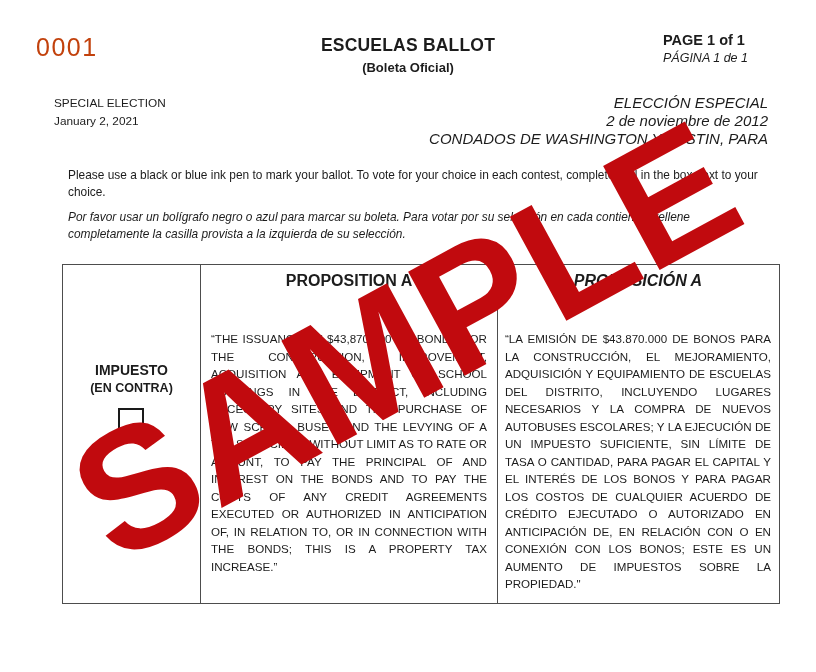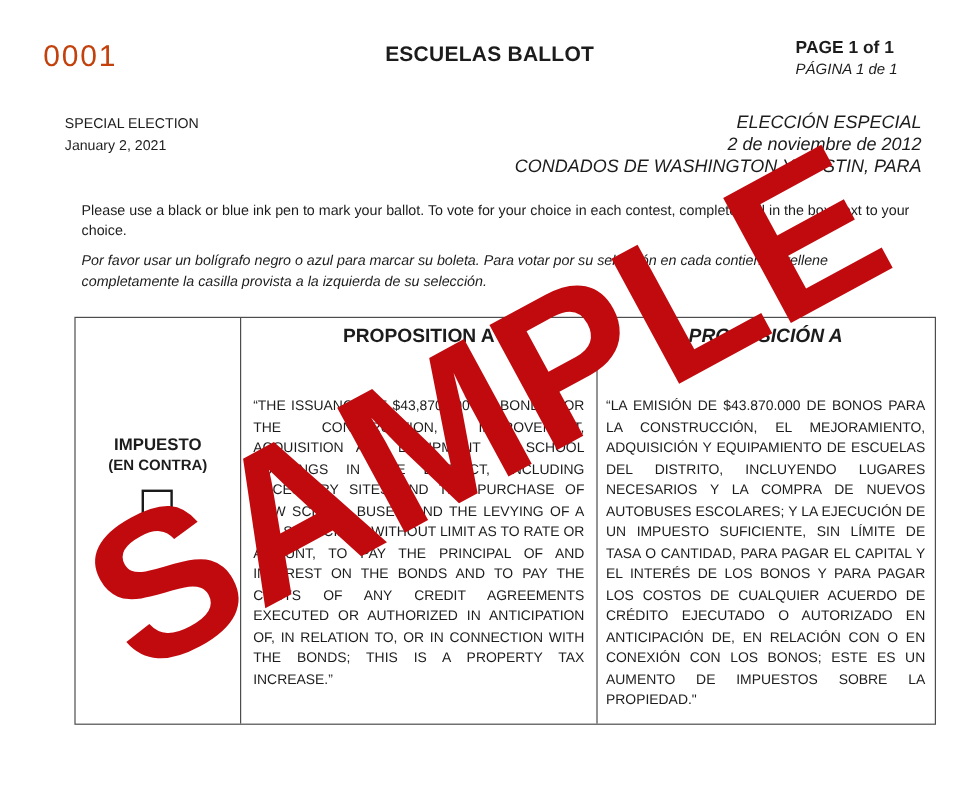--- a/index.html
+++ b/index.html
@@ -53,20 +53,21 @@
     letter-spacing:1px; color:#c10a0e; z-index:5;
   }
 </style>
 </head>
 <body>
 
 <div class="ballot-number" style="color: #c2410c;">0001</div>
 
 <div class="title-wrap">
   <div class="title">ESCUELAS BALLOT</div>
+  <div class="subtitle">(Boleta Oficial)</div>
 </div>
 
 <div class="page-wrap">
   <div class="page-en">PAGE 1 of 1</div>
   <div class="page-es">PÁGINA 1 de 1</div>
 </div>
 
 <div class="election-en">
   <div>SPECIAL ELECTION</div>
   <div>January 2, 2021</div>

